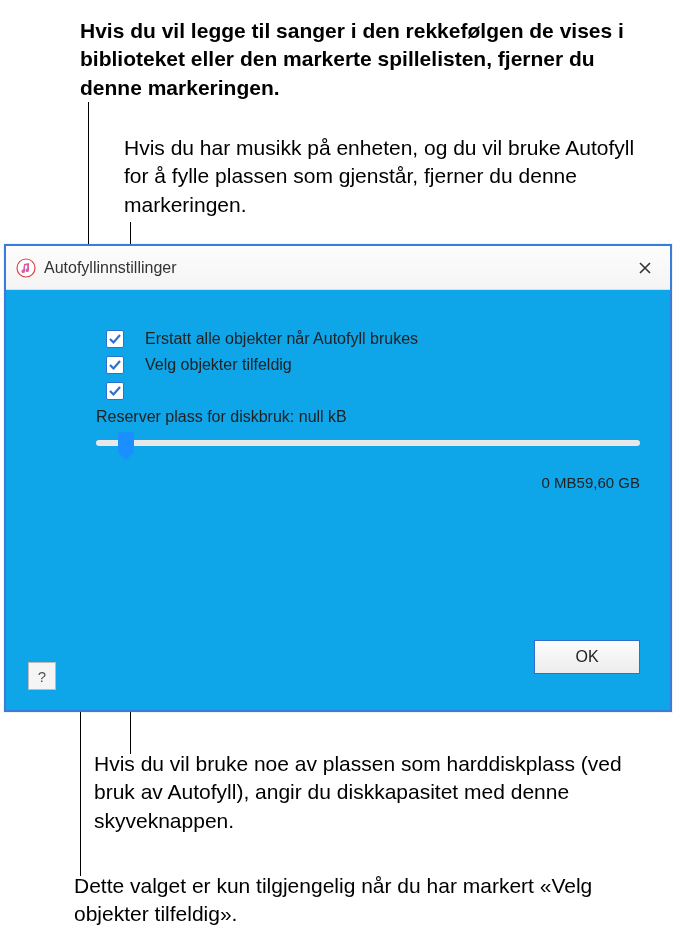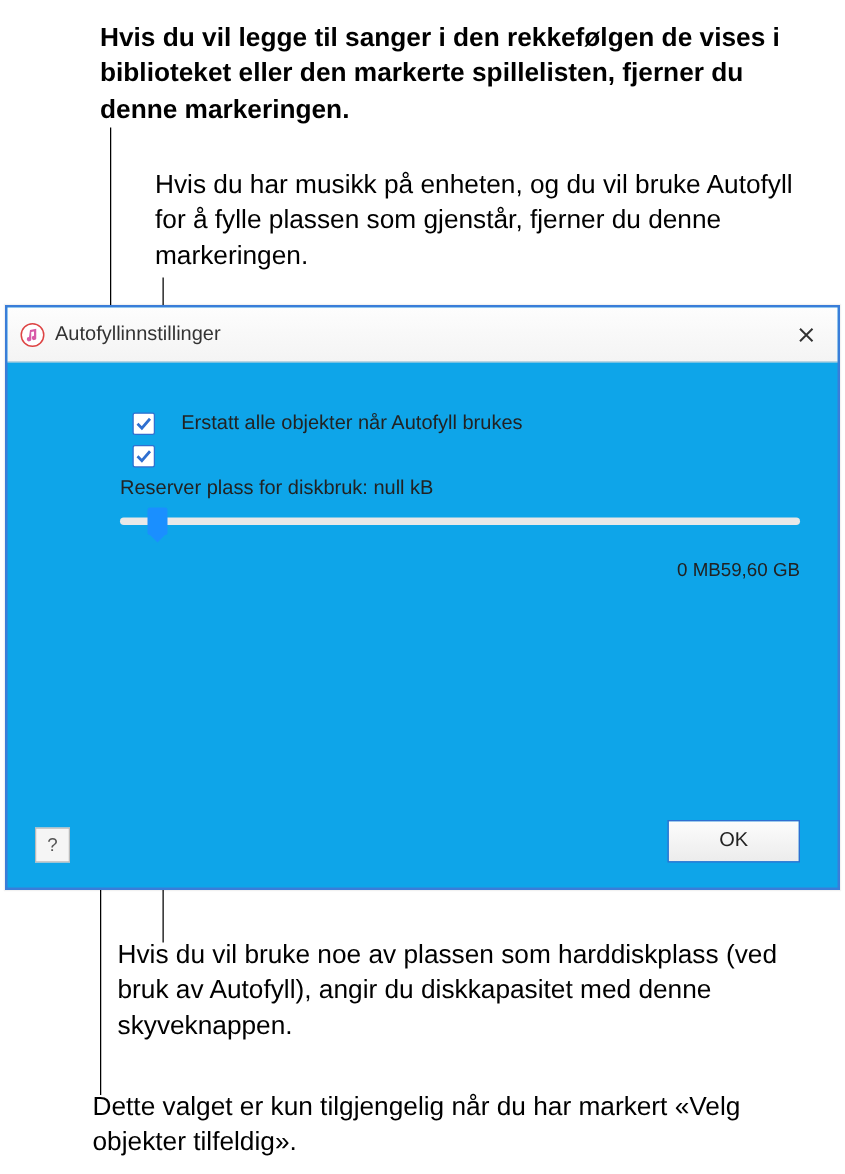--- a/index.html
+++ b/index.html
@@ -151,21 +151,21 @@
     .slider-range {
       display: flex;
       justify-content: flex-end;
       font-size: 15px;
       color: #222;
       margin-top: 28px;
     }
 
     .button-row {
       position: absolute;
-      bottom: 20px;
+      bottom: 36px;
       right: 30px;
       display: flex;
       gap: 14px;
     }
     .btn {
       min-width: 106px;
       height: 34px;
       border: 1px solid #8a8a8a;
       background: linear-gradient(#fcfcfc, #ececec);
       font-size: 16px;
@@ -235,20 +235,28 @@
 
     <div class="checkbox-row">
       <span class="checkbox">
         <svg viewBox="0 0 14 14">
             <path d="M2 7 L5.5 10.5 L12 3" stroke="#2f6fd0" stroke-width="2.2" fill="none"></path>
           </svg>
       </span>
       <span class="checkbox-label">Erstatt alle objekter når Autofyll brukes</span>
     </div>
 
+    <div class="checkbox-row">
+      <span class="checkbox">
+        <svg viewBox="0 0 14 14">
+            <path d="M2 7 L5.5 10.5 L12 3" stroke="#2f6fd0" stroke-width="2.2" fill="none"></path>
+          </svg>
+      </span>
+      <span class="checkbox-label">Velg objekter tilfeldig</span>
+    </div>
 
     <div class="checkbox-row indented">
       <span class="checkbox">
         <svg viewBox="0 0 14 14">
             <path d="M2 7 L5.5 10.5 L12 3" stroke="#2f6fd0" stroke-width="2.2" fill="none"></path>
           </svg>
       </span>
     </div>
 
     <div class="slider-section">

